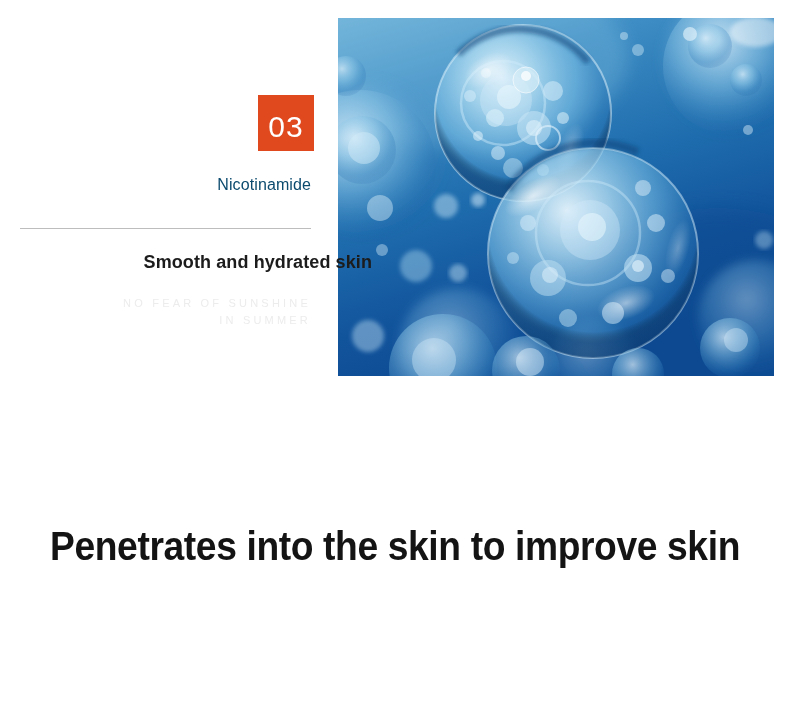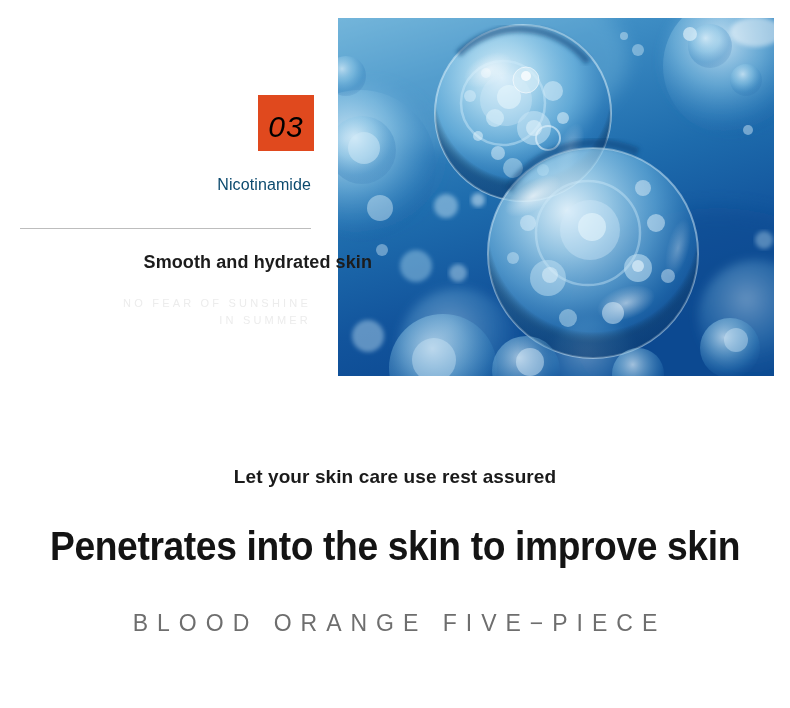--- a/index.html
+++ b/index.html
@@ -37,23 +37,22 @@
   }
 
   
   .badge-number {
     position: absolute;
     left: 258px;
     top: 95px;
     width: 56px;
     height: 56px;
     background: #e0491e;
-    color: #000000;
+    color: #ffffff;
     font-size: 30px;
-    font-style: italic;
     font-weight: 300;
     line-height: 56px;
     text-align: center;
     letter-spacing: 1px;
     box-sizing: border-box;
     padding-top: 4px;
   }
 
   .ingredient-name {
     position: absolute;
@@ -320,19 +319,17 @@
 
   <div class="divider"></div>
 
   <div class="benefit-line">Smooth and hydrated skin</div>
 
   <div class="watermark">
     <span>NO FEAR OF SUNSHINE</span>
     <span>IN SUMMER</span>
   </div>
 
-  <div class="subhead">Let your skin care use rest assured</div>
 
   <div class="headline">Penetrates into the skin to improve skin</div>
 
-  <div class="product-caption">BLOOD ORANGE FIVE−PIECE</div>
 
 </div>
 
 </body></html>

